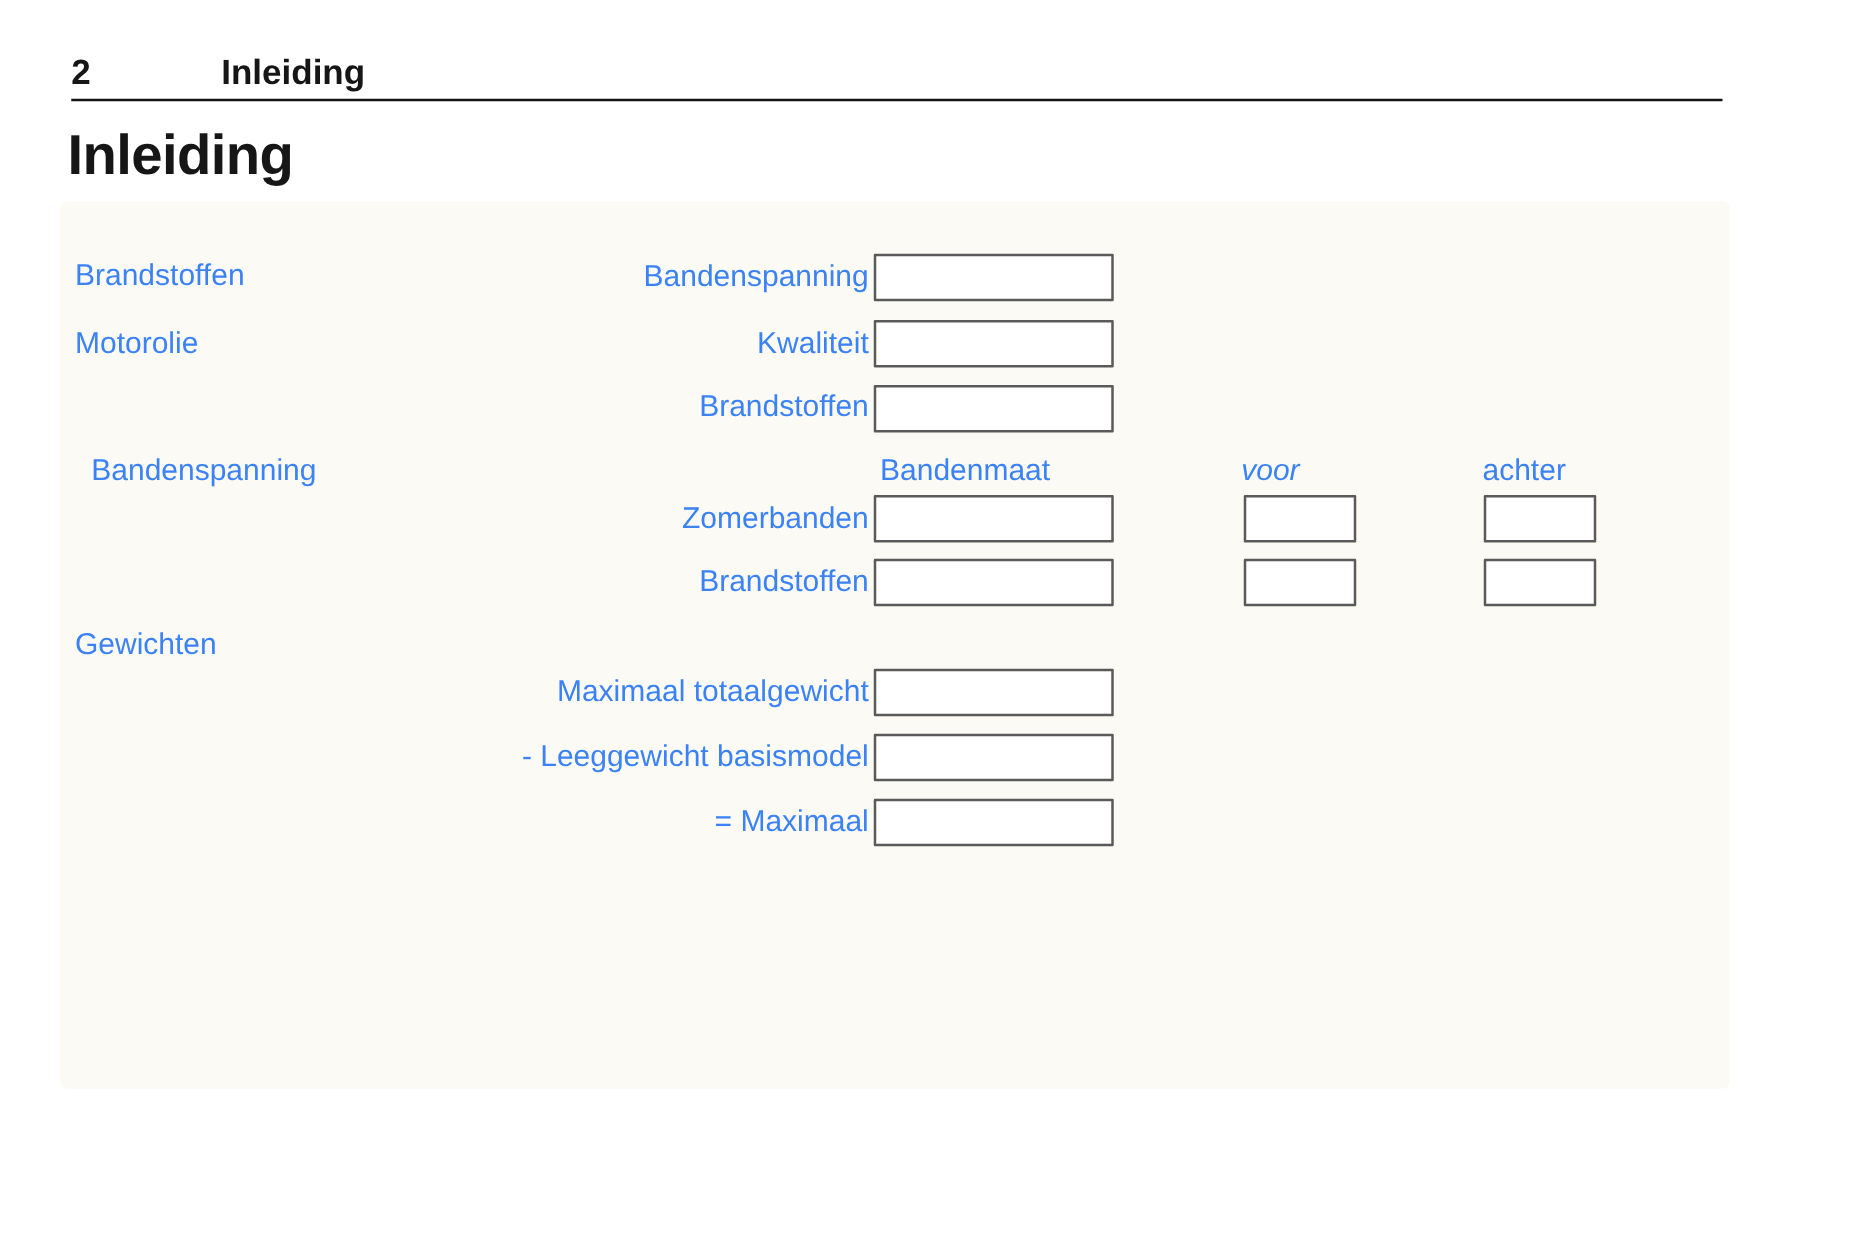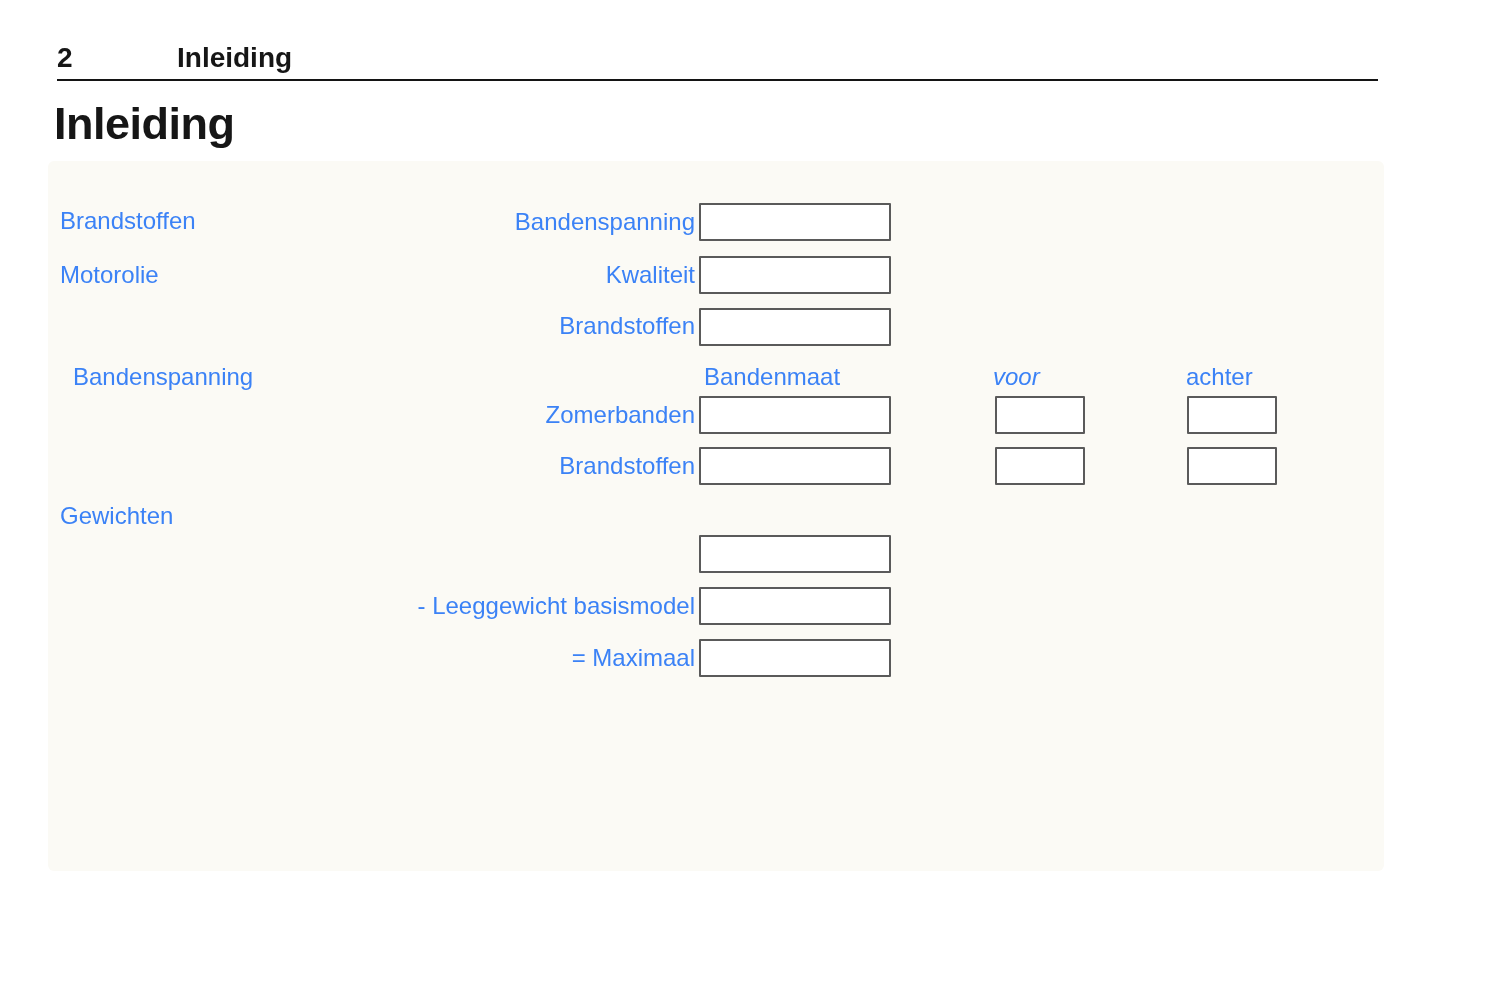--- a/index.html
+++ b/index.html
@@ -92,20 +92,21 @@
   <input class="fbox sm" style="left: 995px; top: 396px;" type="text" value="">
   <input class="fbox sm" style="left: 1187px; top: 396px;" type="text" value="">
 
   <div class="lbl r" style="top:451px;">Brandstoffen</div>
   <input class="fbox lg" style="left: 699px; top: 447px;" type="text" value="">
   <input class="fbox sm" style="left: 995px; top: 447px;" type="text" value="">
   <input class="fbox sm" style="left: 1187px; top: 447px;" type="text" value="">
 
   <div class="lbl" style="left:60px; top:501px;">Gewichten</div>
 
+  <div class="lbl r" style="top:539px;">Maximaal totaalgewicht</div>
   <input class="fbox lg" style="left: 699px; top: 535px;" type="text" value="">
 
   <div class="lbl r" style="top:591px;">- Leeggewicht basismodel</div>
   <input class="fbox lg" style="left: 699px; top: 587px;" type="text" value="">
 
   <div class="lbl r" style="top:643px;">= Maximaal</div>
   <input class="fbox lg" style="left: 699px; top: 639px;" type="text" value="">
 
 </div>
 

